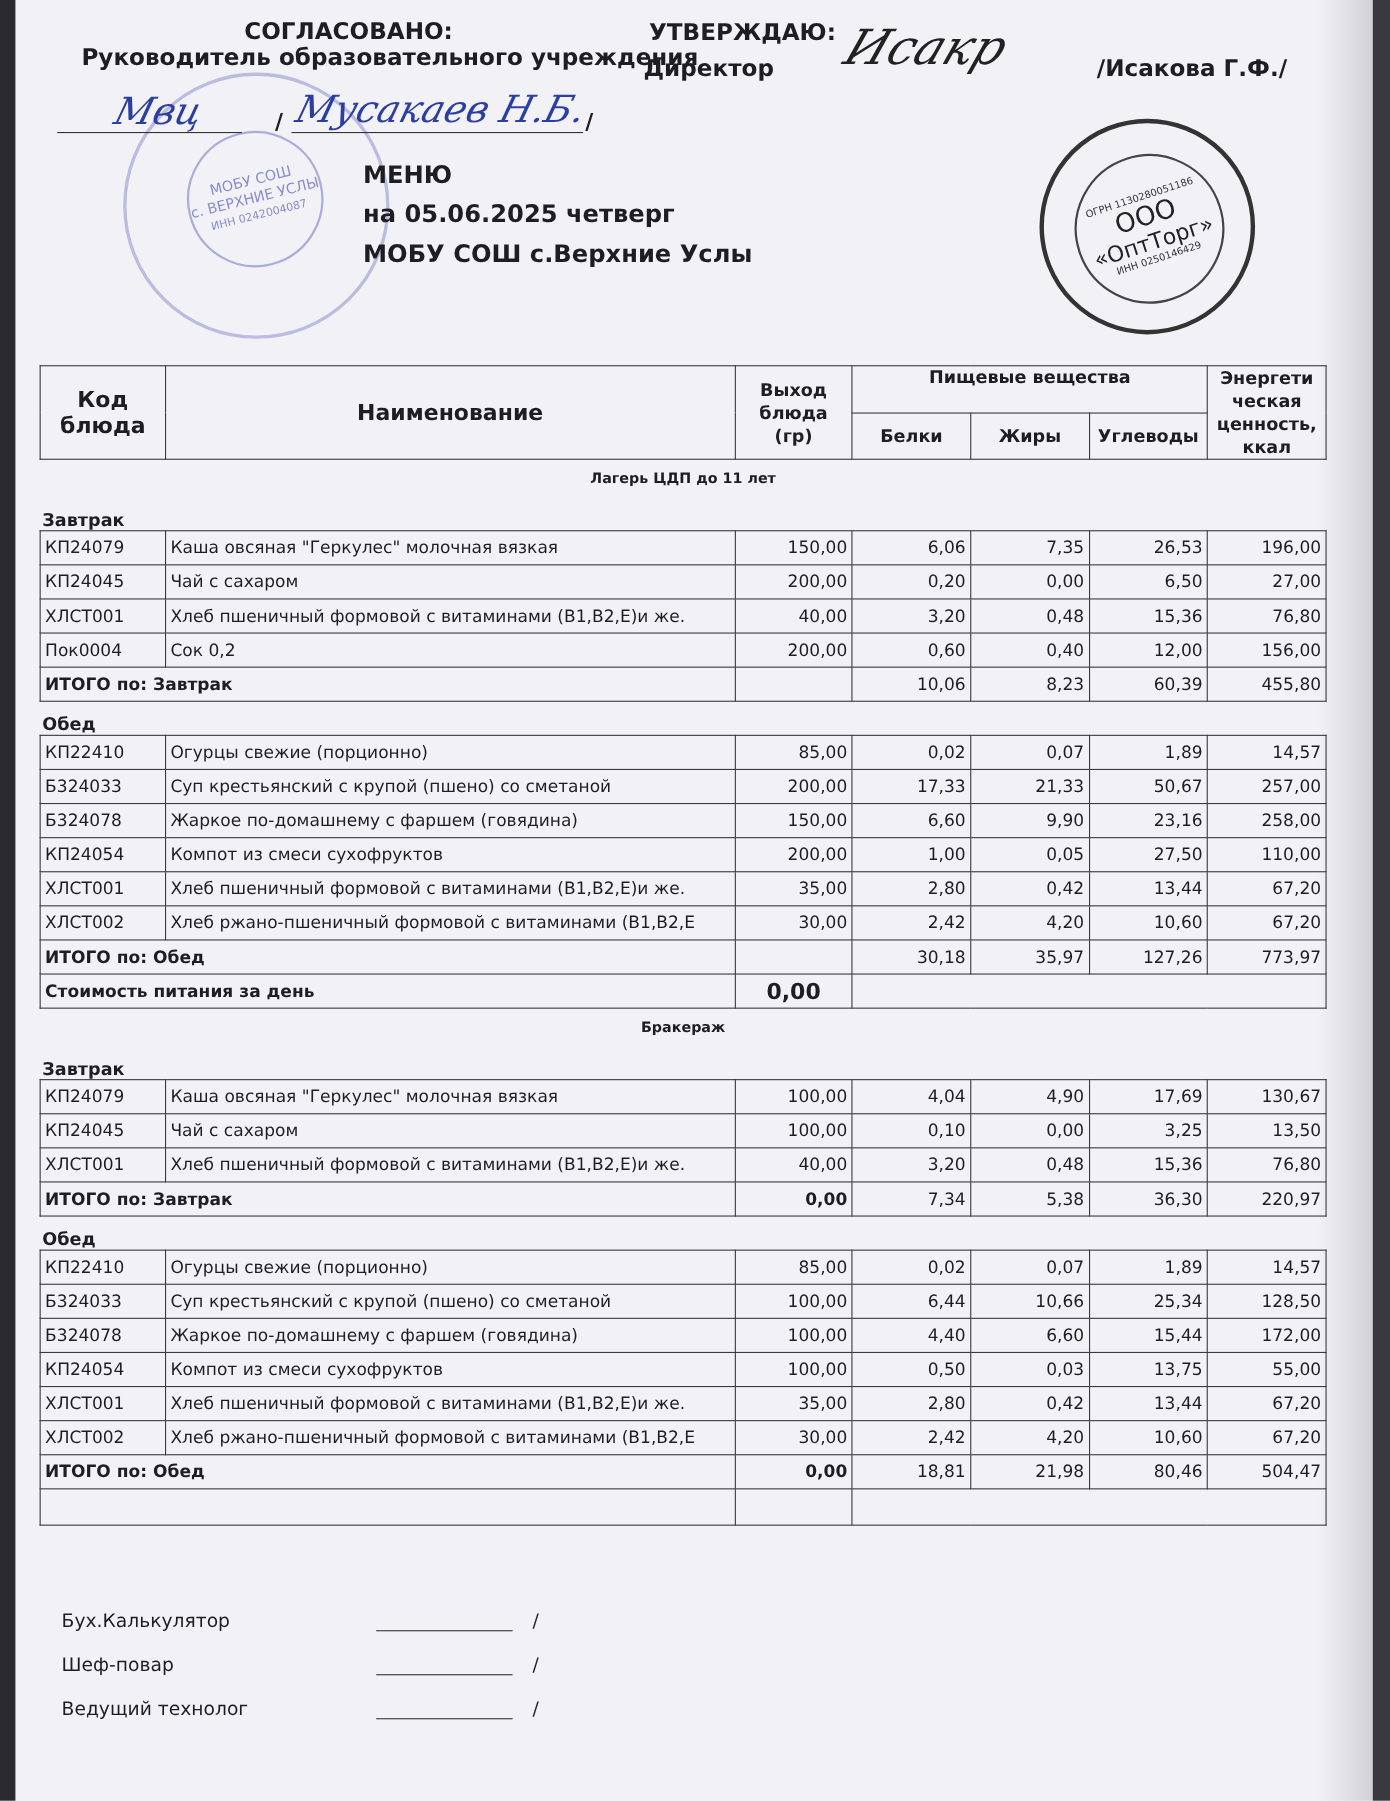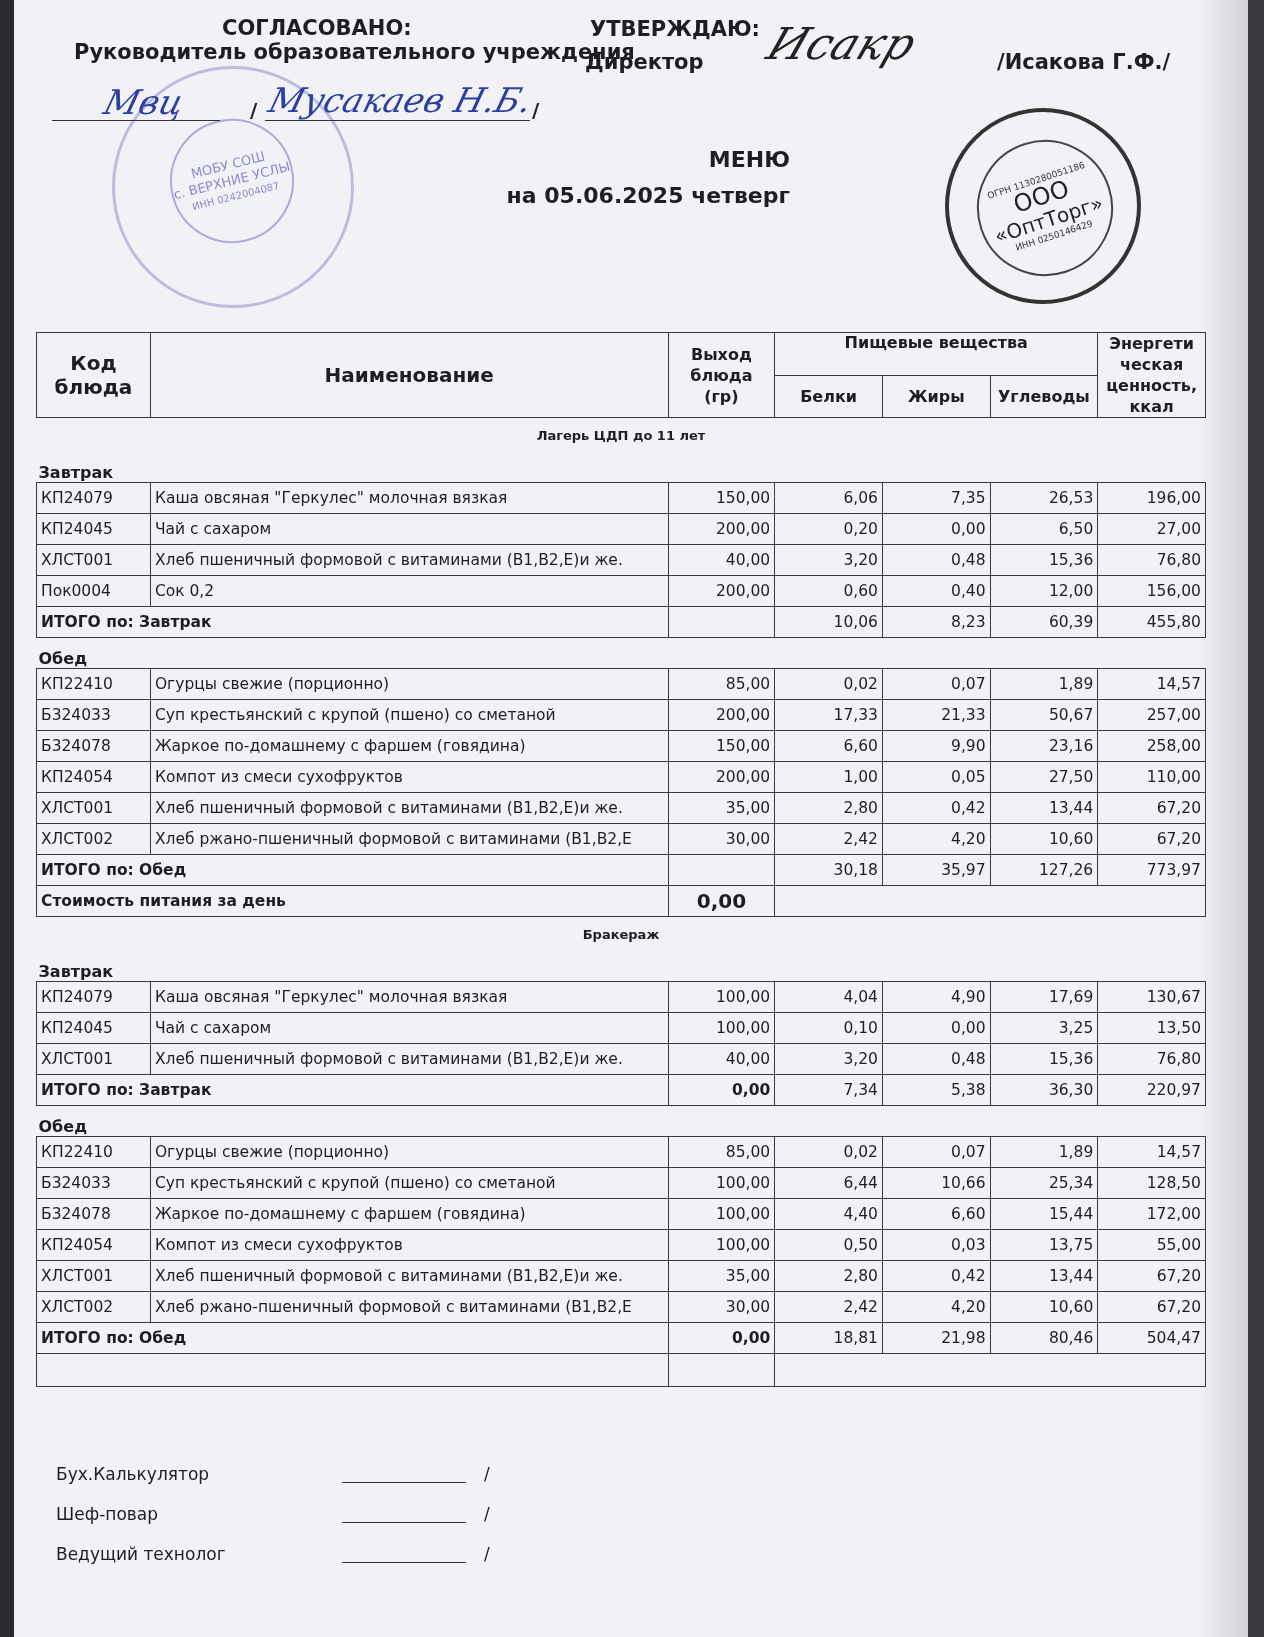--- a/index.html
+++ b/index.html
@@ -40,21 +40,21 @@
   .stamp-school-inn { font-size: 10px; }
 
   .stamp-company { position: absolute; left: 945px; top: 108px; width: 196px; height: 196px; border-radius: 50%;
     border: 4px solid #333; box-sizing: border-box; }
   .stamp-company-inner { position: absolute; left: 28px; top: 28px; width: 132px; height: 132px; border-radius: 50%;
     border: 2px solid #444; display: flex; flex-direction: column; align-items: center; justify-content: center; transform: rotate(-18deg); }
   .stamp-ooo { font-size: 24px; font-weight: normal; color: #222; line-height: 24px; }
   .stamp-name { font-size: 20px; color: #222; line-height: 24px; }
   .stamp-small { font-size: 9px; color: #333; }
 
-  .title-block { position: absolute; left: 330px; top: 142px; width: 460px; text-align: right; font-weight: bold; font-size: 22px; line-height: 36px; }
+  .title-block { position: absolute; left: 330px; top: 142px; width: 460px; text-align: left; font-weight: bold; font-size: 22px; line-height: 36px; }
 
   table.menu { position: absolute; left: 36px; top: 332px; width: 1170px; border-collapse: collapse; font-size: 15.5px; }
   table.menu td, table.menu th { border: 1.5px solid #3a3a3e; padding: 0 4px; height: 30px; }
   table.menu th { font-weight: bold; }
   .col-code { width: 110px; }
   .col-name { width: 500px; }
   .col-out { width: 103px; }
   .col-n { width: 104px; }
   .col-kcal { width: 104px; }
   th.h-code, th.h-name { font-size: 20px; margin-left: 20px; }
@@ -110,20 +110,21 @@
     <span class="stamp-small">ОГРН 1130280051186</span>
     <span class="stamp-ooo">ООО</span>
     <span class="stamp-name">«ОптТорг»</span>
     <span class="stamp-small">ИНН 0250146429</span>
   </div>
 </div>
 
 <div class="title-block">
   <div>МЕНЮ</div>
   <div>на 05.06.2025  четверг</div>
+  <div>МОБУ СОШ с.Верхние Услы</div>
 </div>
 
 <table class="menu">
   <colgroup>
     <col class="col-code">
       <col class="col-name">
       <col class="col-out">
       <col class="col-n">
       <col class="col-n">
       <col class="col-n">

